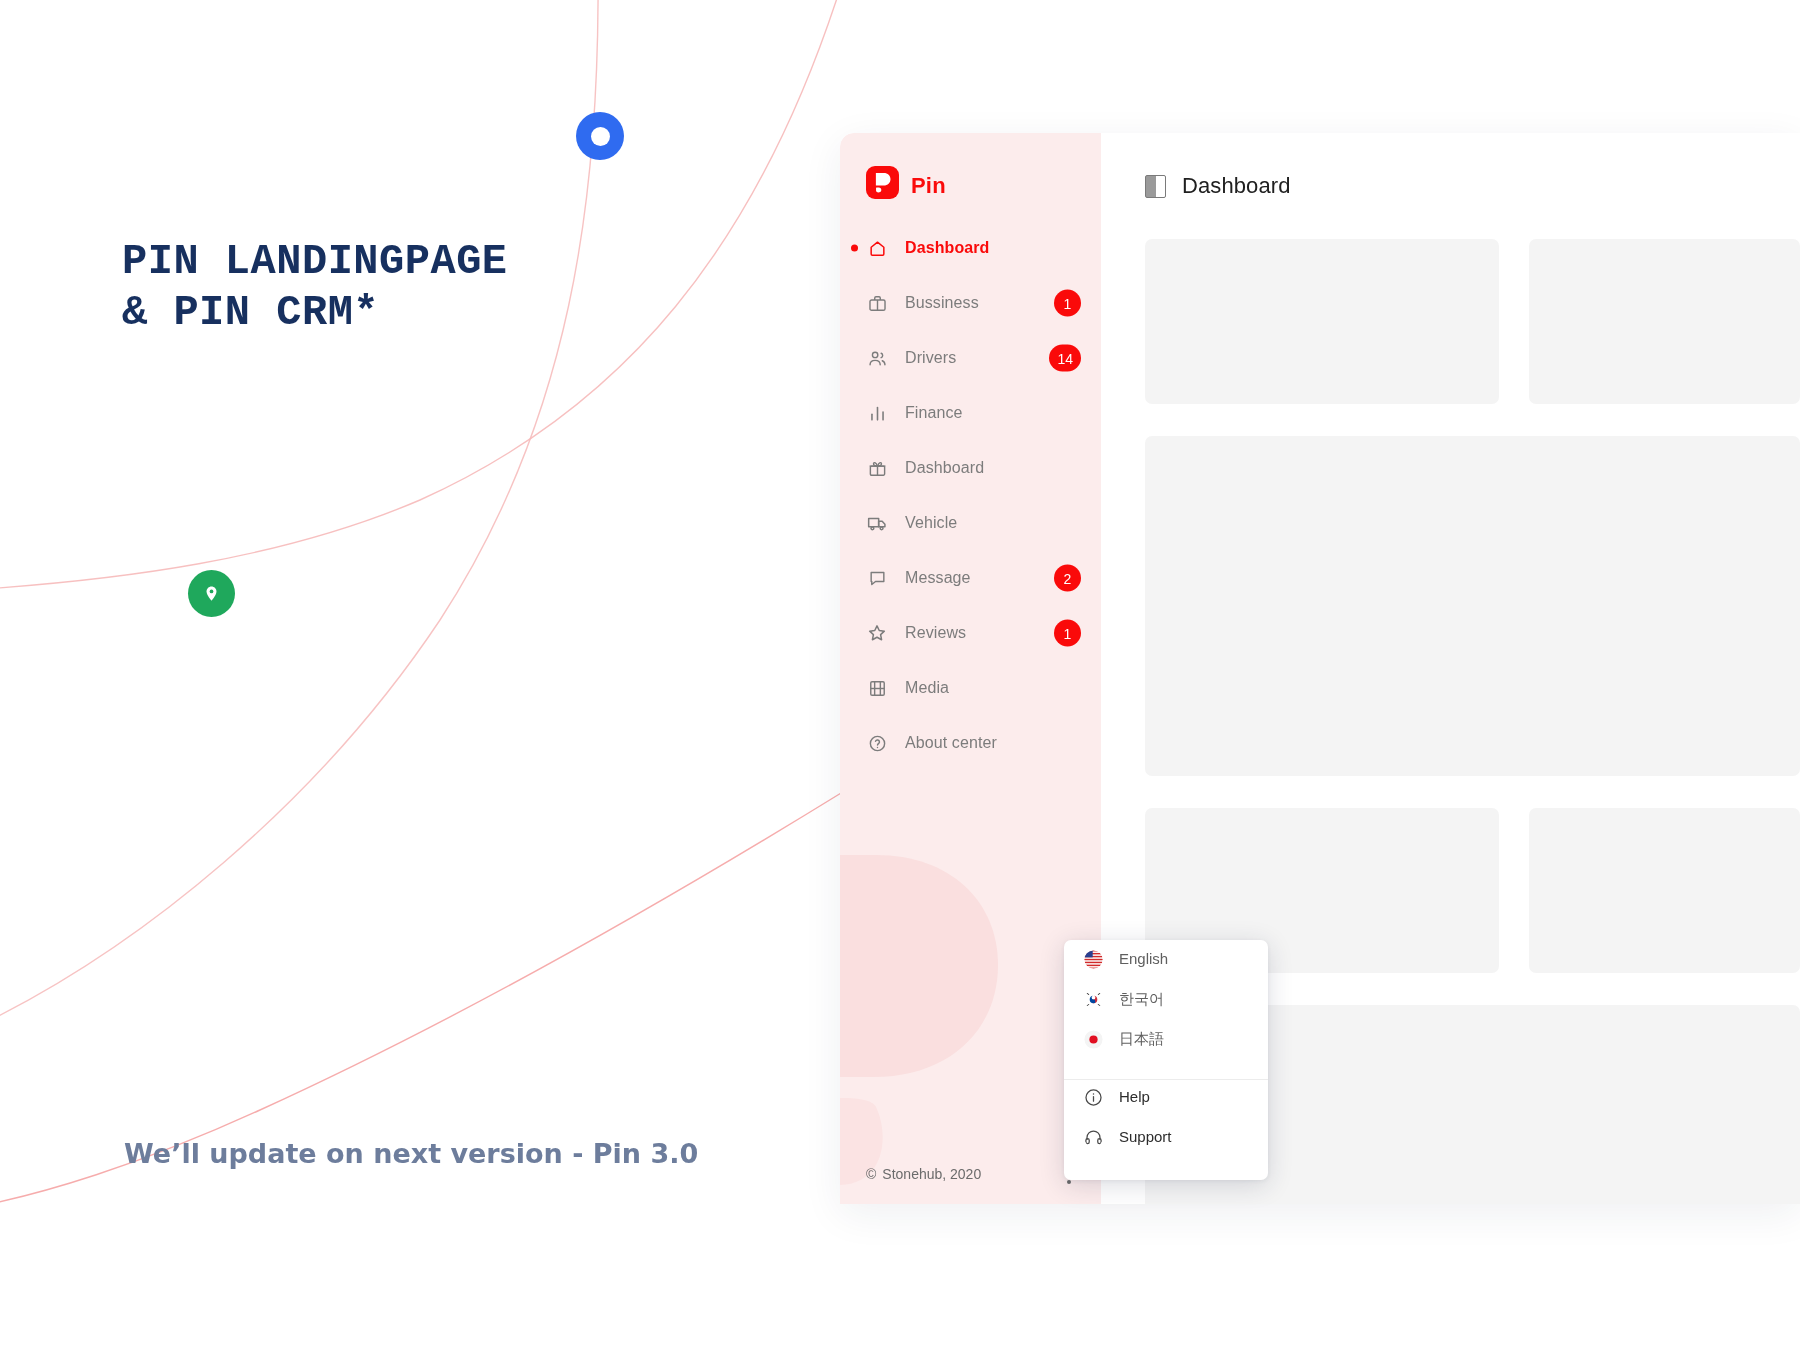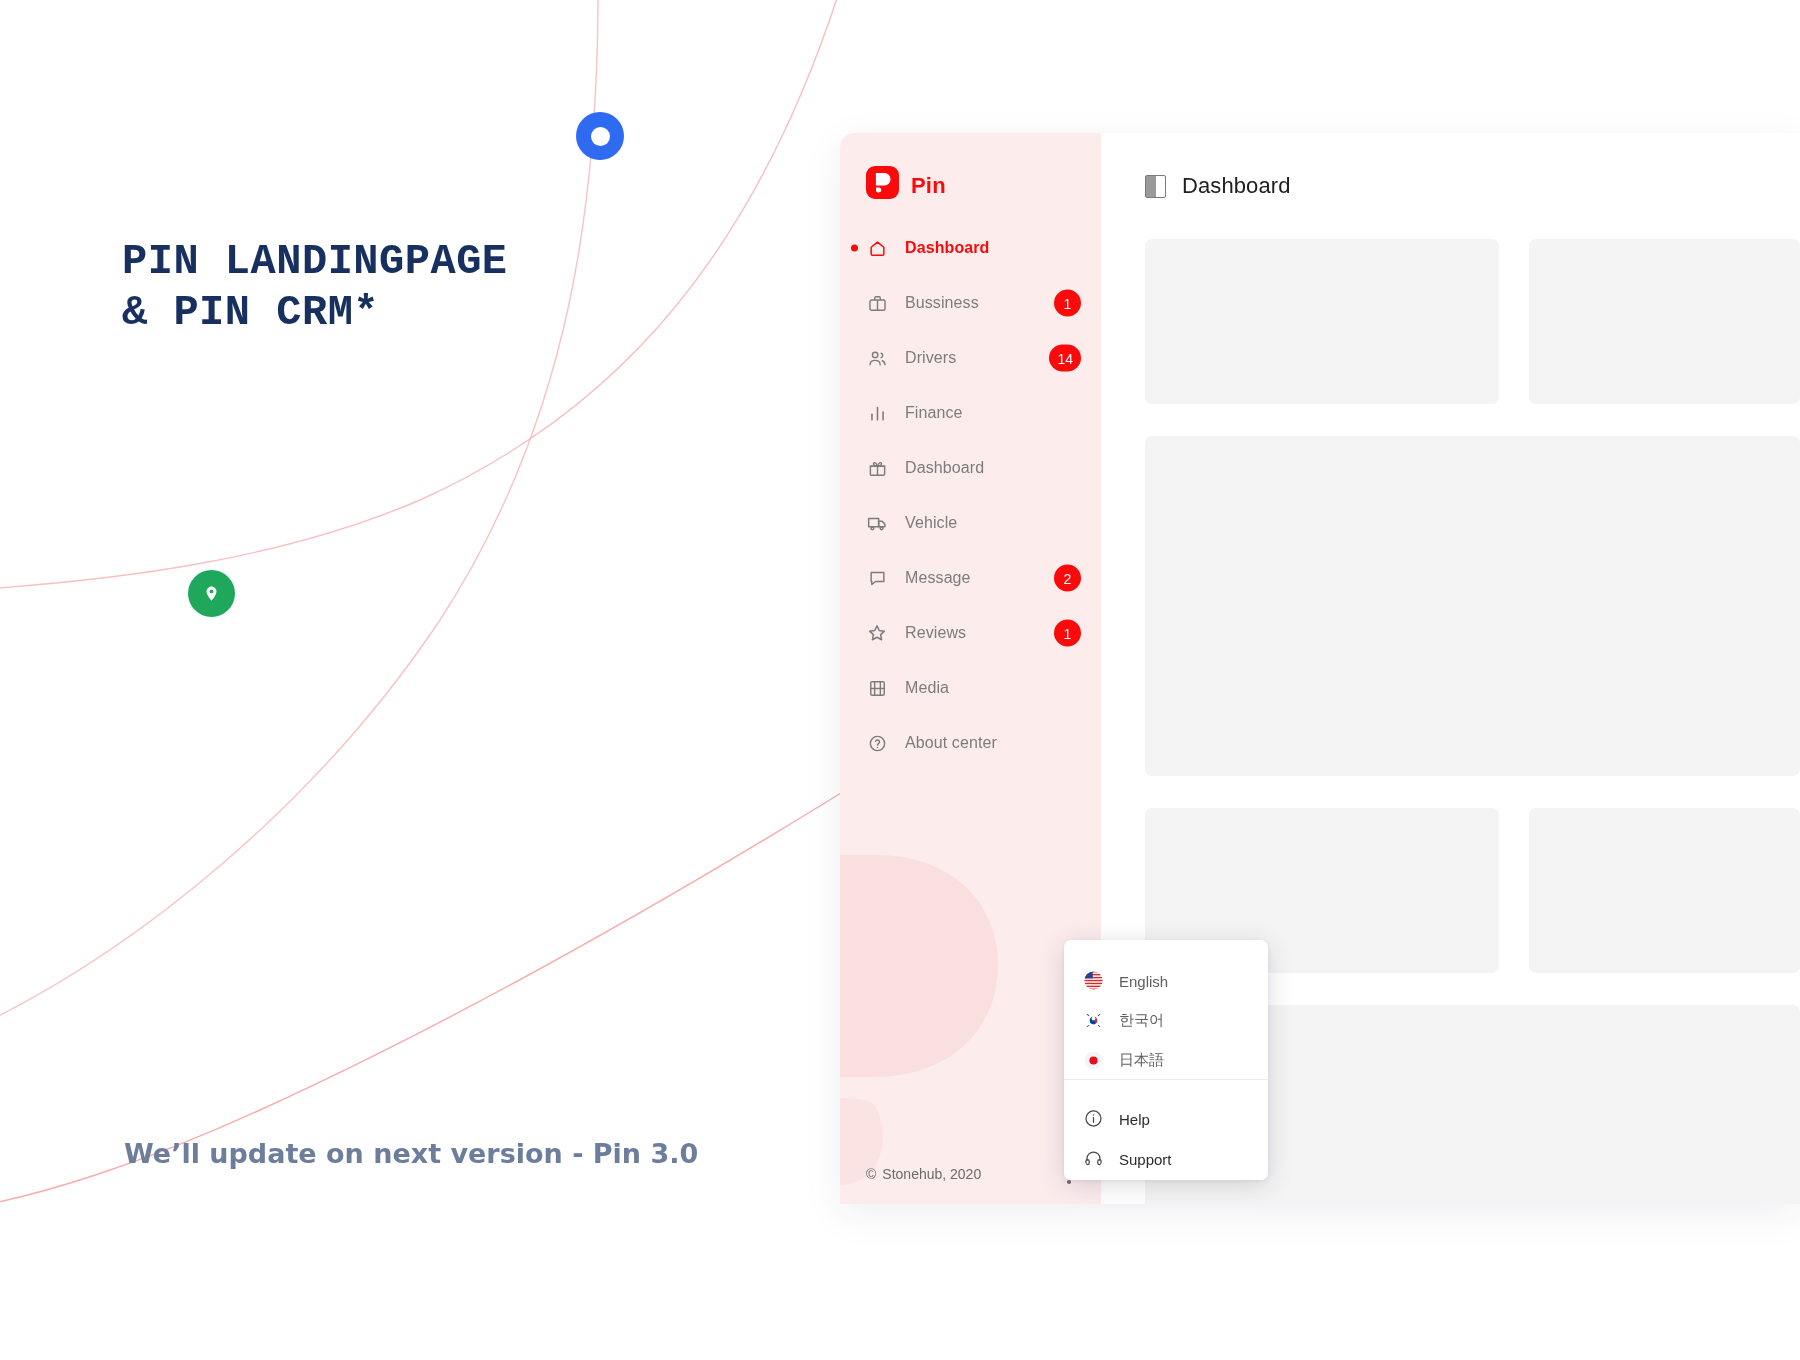--- a/index.html
+++ b/index.html
@@ -123,21 +123,21 @@
 
   
   .dropdown {
     position:absolute; left:1064px; top:940px;
     width:204px; background:#ffffff;
     border-radius:7px;
     box-shadow:0 5px 26px rgba(30,40,70,0.16), 0 1px 4px rgba(30,40,70,0.07);
     padding:10px 0 12px 0;
     z-index:30;
   }
-  .dd-item { display:flex; align-items:flex-end; height:40px; padding:0 20px; gap:16px; }
+  .dd-item { display:flex; align-items:flex-start; height:40px; padding:0 20px; gap:16px; }
   .dd-label { font-size:15px; color:#5f5f5f; }
   .dd-label.dark { color:#2c2c2c; }
   .dd-sep { height:1px; background:#ececec; margin:9px 0 8px 0; }
   .flag { width:19px; height:19px; border-radius:50%; flex:0 0 19px; overflow:hidden; display:block; }
 </style>
 </head>
 <body>
 
 <div id="stage">
 

